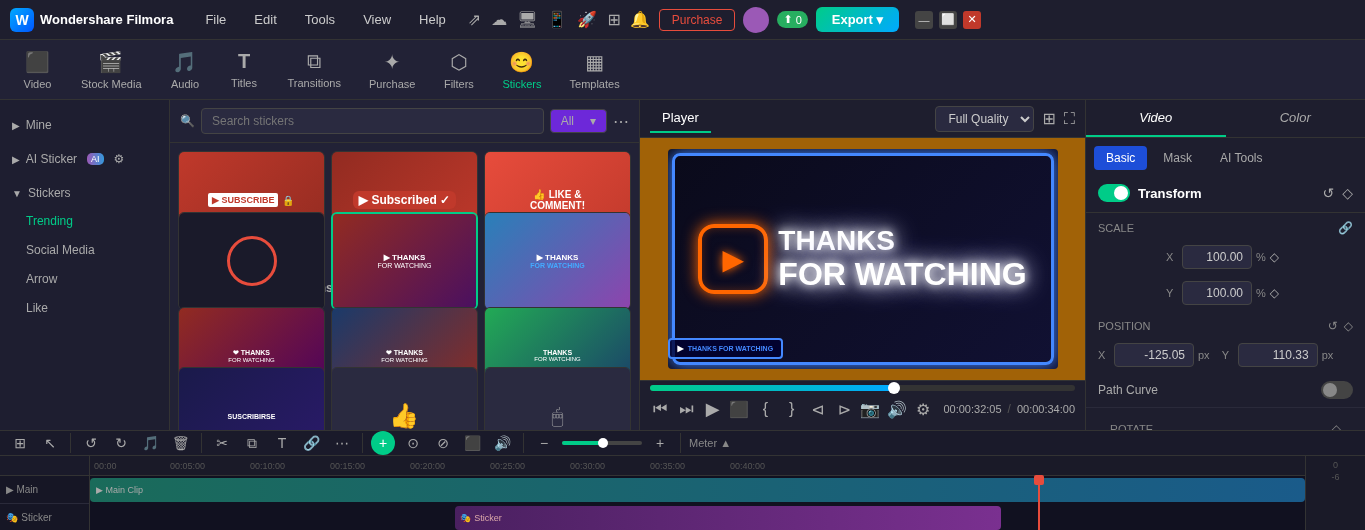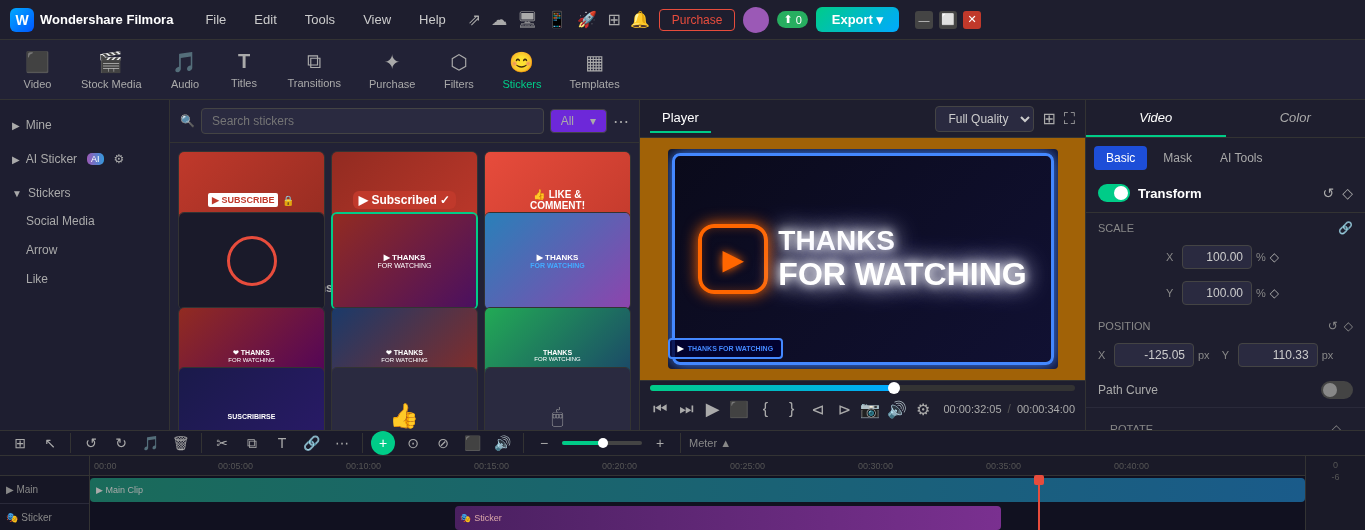--- a/index.html
+++ b/index.html
@@ -219,20 +219,21 @@
         <span>AI Sticker</span>
         <span class="ai-badge">AI</span>
         <span style="color:#aaa;font-size:12px;margin-left:4px;">⚙</span>
       </div>
     </div>
     <div class="sidebar-section">
       <div class="sidebar-group-header">
         <span class="arrow">▼</span>
         <span>Stickers</span>
       </div>
+      <div class="sidebar-item active">Trending</div>
       <div class="sidebar-item">Social Media</div>
       <div class="sidebar-item">Arrow</div>
       <div class="sidebar-item">Like</div>
     </div>
   </div>
 
   <div class="sticker-panel">
     <div class="sticker-search">
       <span style="color:#888;">🔍</span>
       <input type="text" placeholder="Search stickers" style="">
@@ -507,21 +508,21 @@
         <span style="font-size:9px;color:#555;"></span>
       </div>
       <div style="height:28px;display:flex;align-items:center;padding:0 6px;border-bottom:1px solid #2a2a3a;">
         <span style="font-size:10px;color:#888;">▶ Main</span>
       </div>
       <div style="height:28px;display:flex;align-items:center;padding:0 6px;border-bottom:1px solid #2a2a3a;">
         <span style="font-size:10px;color:#888;">🎭 Sticker</span>
       </div>
     </div>
     <div class="timeline-ruler">
-      <div style="display:flex;height:20px;background:#1a1a28;border-bottom:1px solid #333;align-items:center;gap:48px;">
+      <div style="display:flex;height:20px;background:#1a1a28;border-bottom:1px solid #333;align-items:center;">
         <span style="font-size:9px;color:#555;padding-left:4px;min-width:80px;">00:00</span>
         <span style="font-size:9px;color:#555;min-width:80px;">00:05:00</span>
         <span style="font-size:9px;color:#555;min-width:80px;">00:10:00</span>
         <span style="font-size:9px;color:#555;min-width:80px;">00:15:00</span>
         <span style="font-size:9px;color:#555;min-width:80px;">00:20:00</span>
         <span style="font-size:9px;color:#555;min-width:80px;">00:25:00</span>
         <span style="font-size:9px;color:#555;min-width:80px;">00:30:00</span>
         <span style="font-size:9px;color:#555;min-width:80px;">00:35:00</span>
         <span style="font-size:9px;color:#555;min-width:80px;">00:40:00</span>
       </div>

